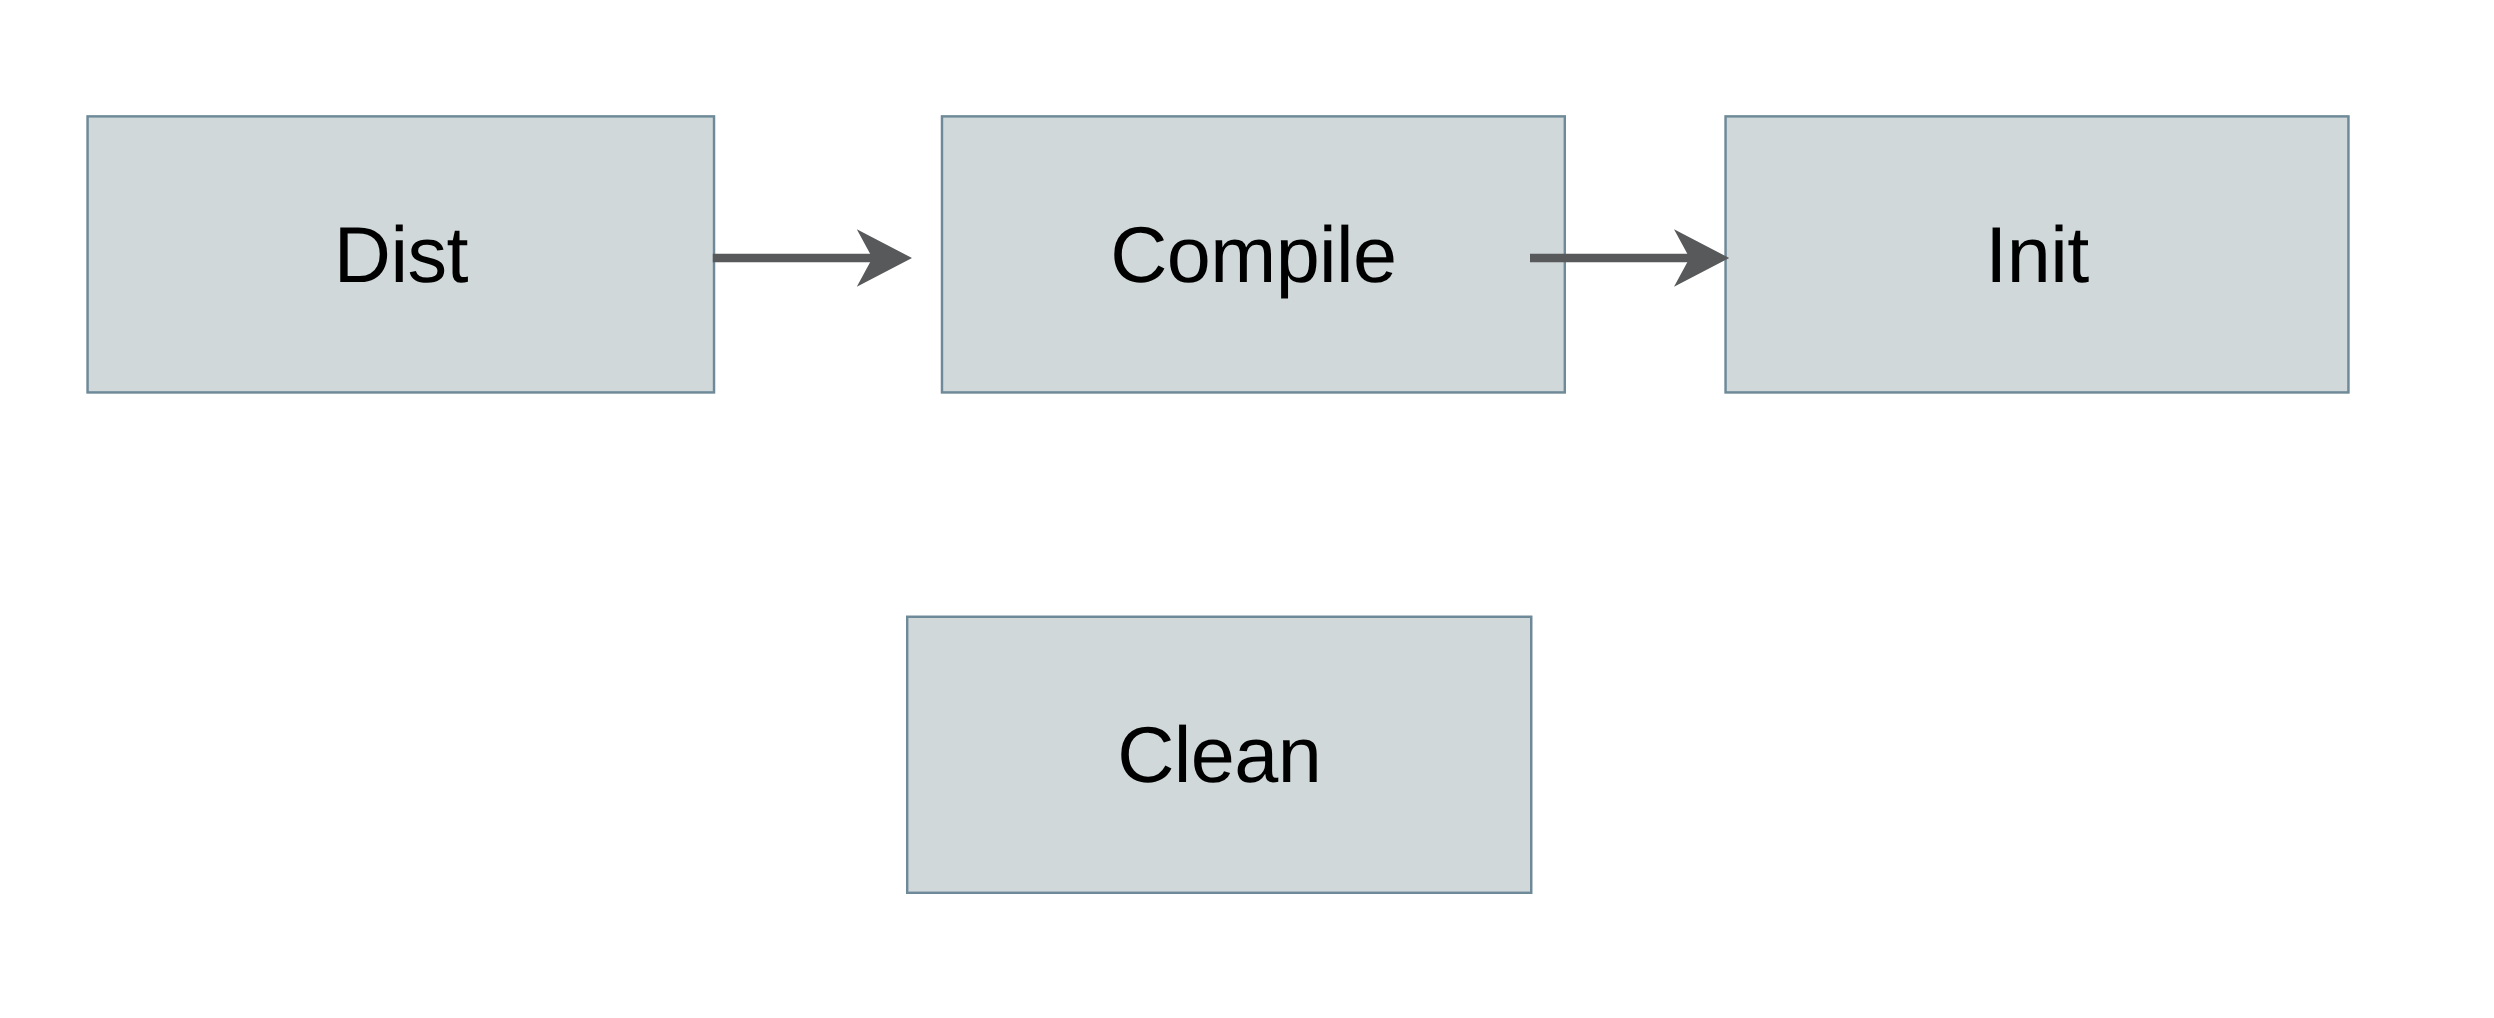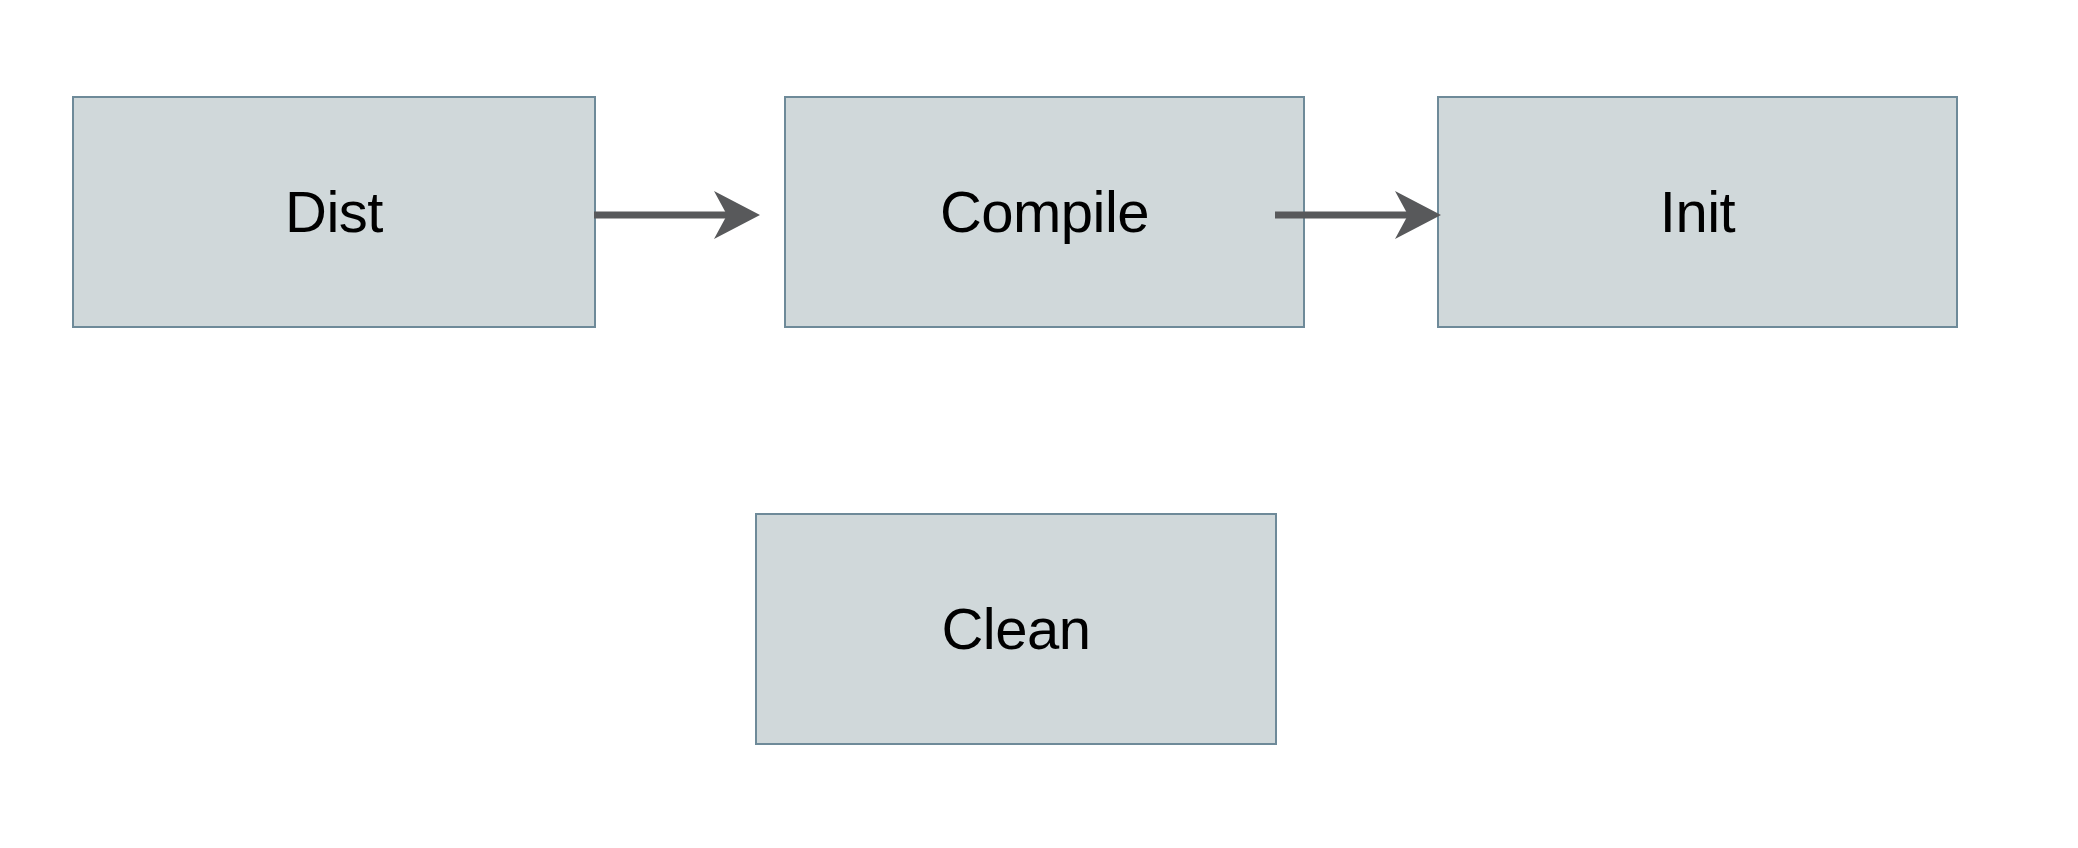--- a/index.html
+++ b/index.html
@@ -22,21 +22,21 @@
     box-sizing: border-box;
     background: #d0d8da;
     border: 2px solid #6e8a99;
     display: flex;
     align-items: center;
     justify-content: center;
   }
   .node-label {
     font-family: "Liberation Sans", sans-serif;
     font-weight: 300;
-    font-size: 58px;
+    font-size: 66px;
     line-height: 1;
     color: #000000;
     letter-spacing: -0.5px;
     white-space: nowrap;
     -webkit-font-smoothing: antialiased;
   }
   .edge {
     position: absolute;
     pointer-events: none;
     overflow: visible;

